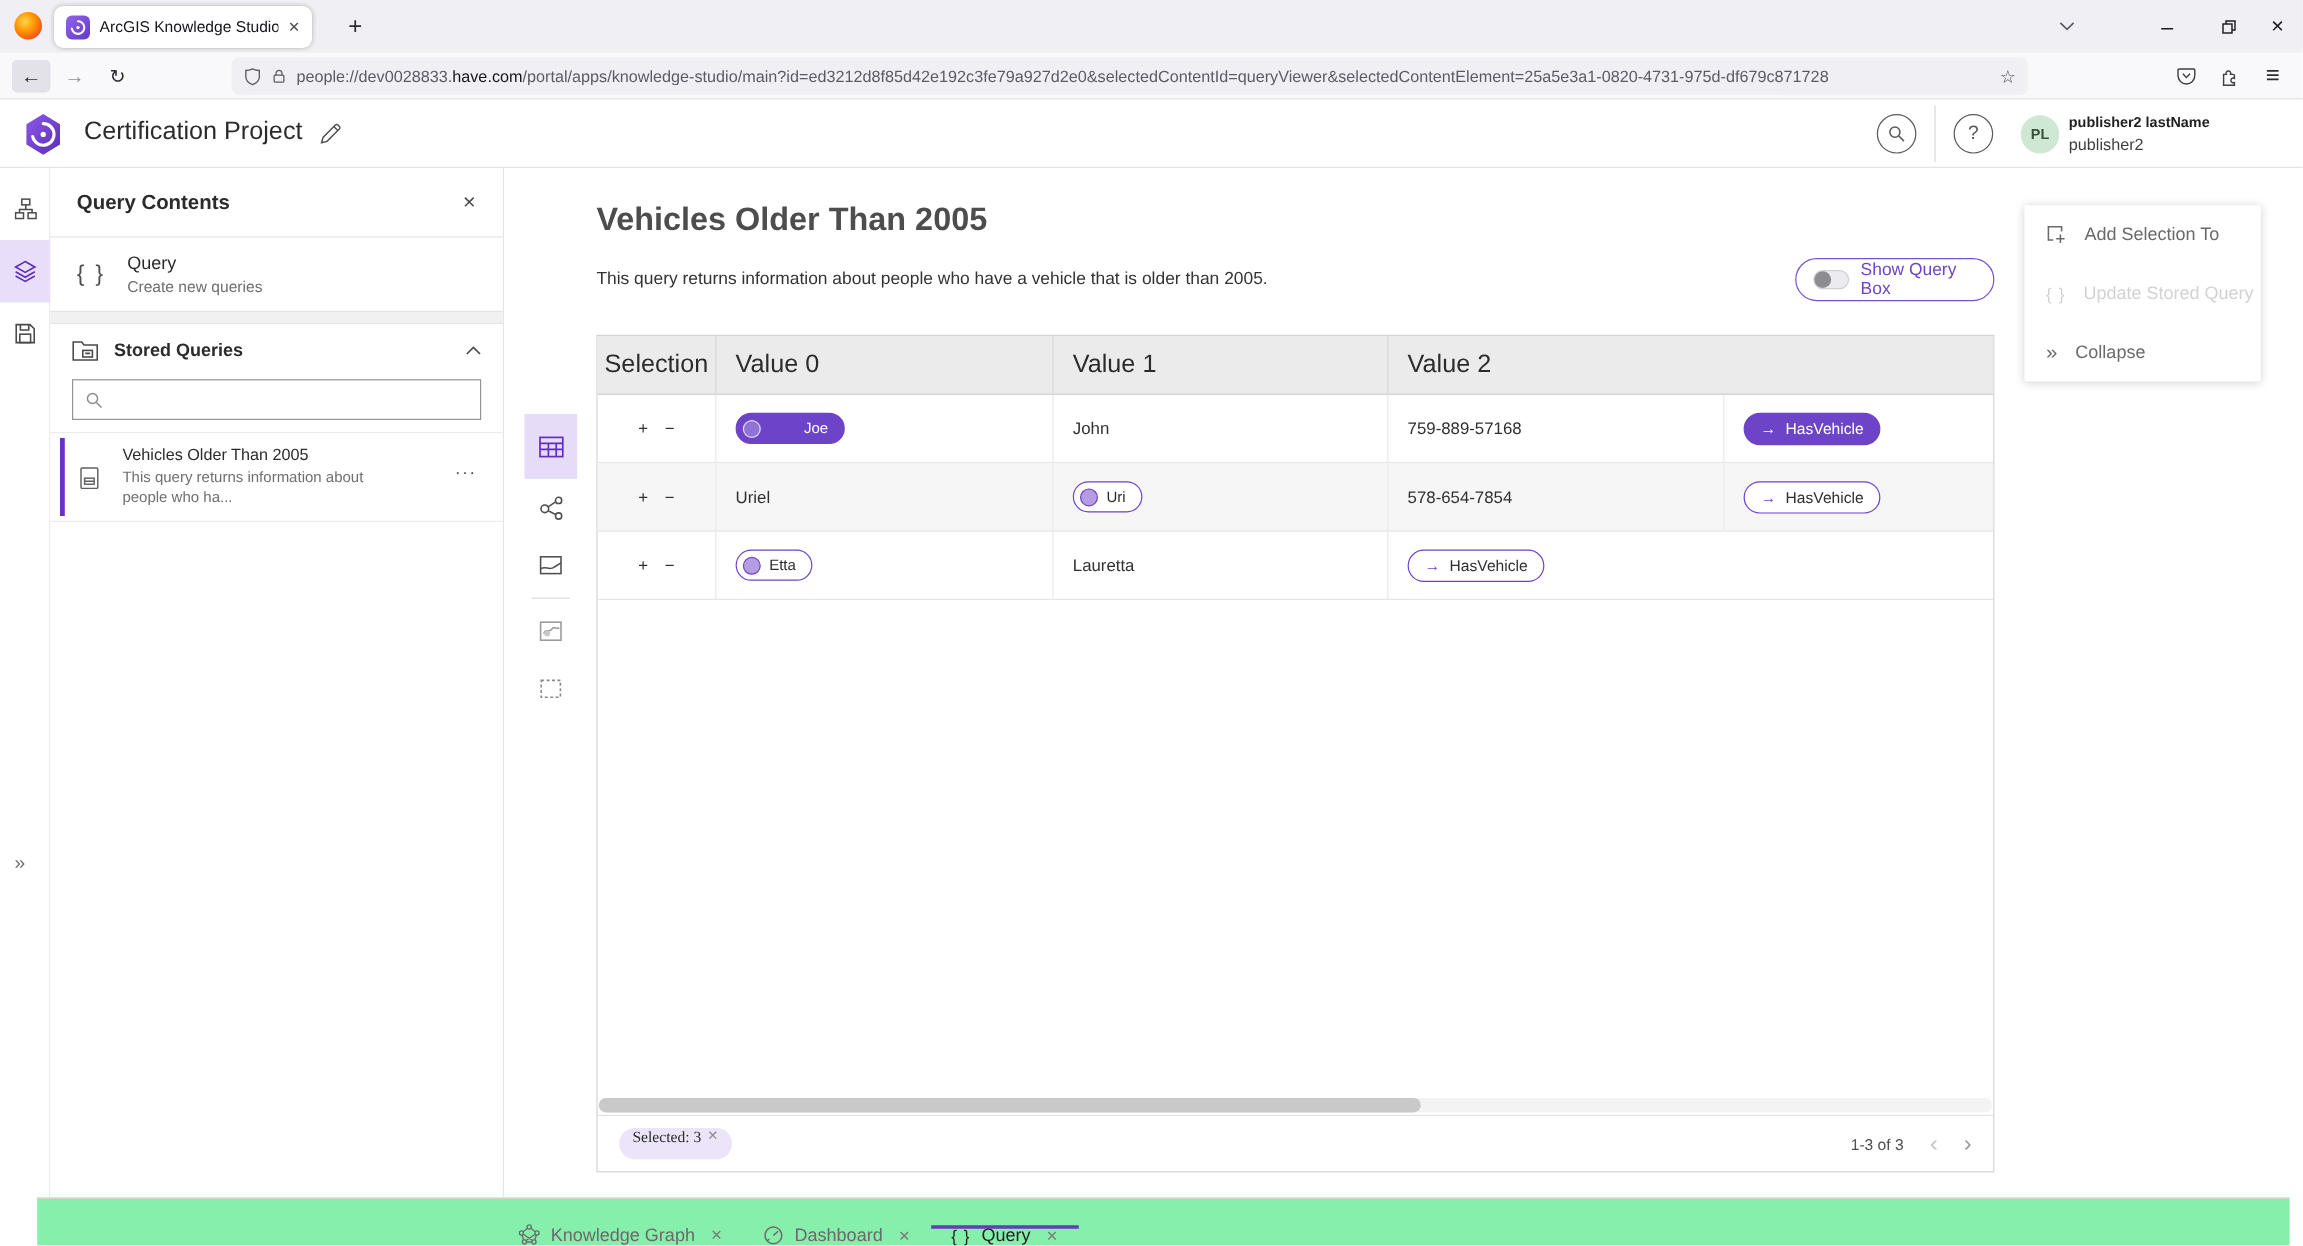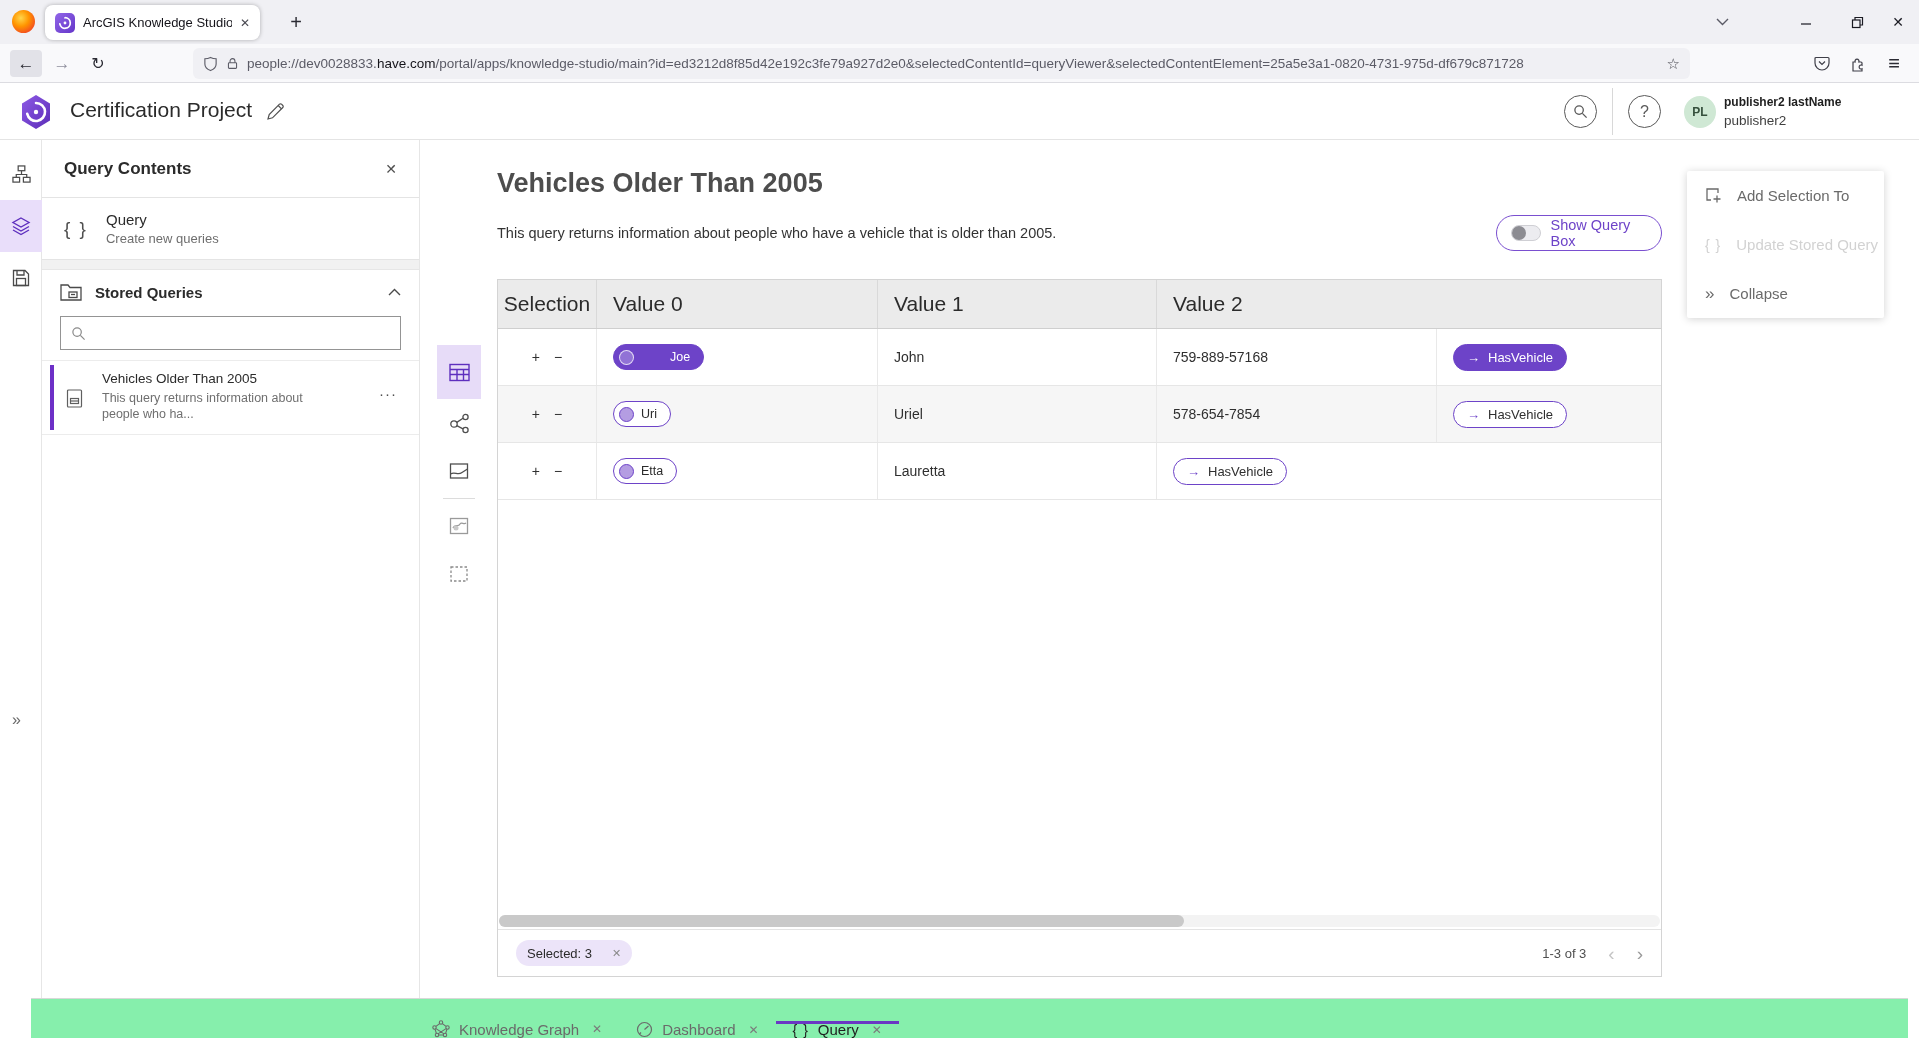--- a/index.html
+++ b/index.html
@@ -100,21 +100,21 @@
   .epill.fill .dot { background:rgba(255,255,255,.25); border-color:rgba(255,255,255,.75); }
   .rpill { display:inline-flex; align-items:center; gap:8px; height:27px; border-radius:14px; padding:0 13px;
            border:1px solid #6d43c8; background:#fff; font-size:13px; color:#2f2f2f; }
   .rpill .arr { color:#6d43c8; font-size:13px; }
   .rpill.fill { background:#6d43c8; color:#fff; }
   .rpill.fill .arr { color:#fff; }
   .gfill { flex:1; }
   .hscroll { height:12px; margin:2px 1px; background:#f3f3f3; border-radius:6px; position:relative; }
   .hthumb { position:absolute; left:0; top:0; height:12px; width:59%; background:#c9c9c9; border-radius:6px; }
   .gfoot { height:47px; border-top:1px solid #e3e3e3; display:flex; align-items:center; padding:0 18px; }
-  .selpill { display:inline-flex; align-items:center; height:26px; background:#ece4f9; border-radius:13px; padding:0 11px; gap:20px; }
+  .selpill { display:inline-flex; height:26px; background:#ece4f9; border-radius:13px; padding:0 11px; gap:5px;font-family:Liberation Serif, serif; }
   .selpill .lbl { font-size:13px; color:#2b2b2b; }
   .selpill .x { font-size:11px; color:#8a8a8a; }
   .pager { margin-left:auto; display:flex; align-items:center; gap:22px; }
   .pager .lbl { font-size:13px; color:#4f4f4f; }
   .pgbtn { font-size:19px; line-height:19px; }
   .pgbtn.prev { color:#c4c4c4; }
   .pgbtn.next { color:#9a9a9a; }
 
   
   .ctxmenu { position:absolute; left:1687px; top:171px; width:197px; height:147px; background:#fff; border-radius:2px;
@@ -390,27 +390,27 @@
             <span>HasVehicle</span>
           </span>
         </div>
     </div>
 
     <div class="grow r alt">
       <div class="gc selcell">
         <span>+</span>
         <span>−</span>
       </div>
+      <div class="gc">Uriel</div>
       <div class="gc">
           <span class="epill">
             <span class="dot"></span>
             <span>Uri</span>
           </span>
         </div>
-      <div class="gc">Uriel</div>
       <div class="gc">578-654-7854</div>
       <div class="gc">
           <span class="rpill">
             <span class="arr">→</span>
             <span>HasVehicle</span>
           </span>
         </div>
     </div>
 
     <div class="grow r">

